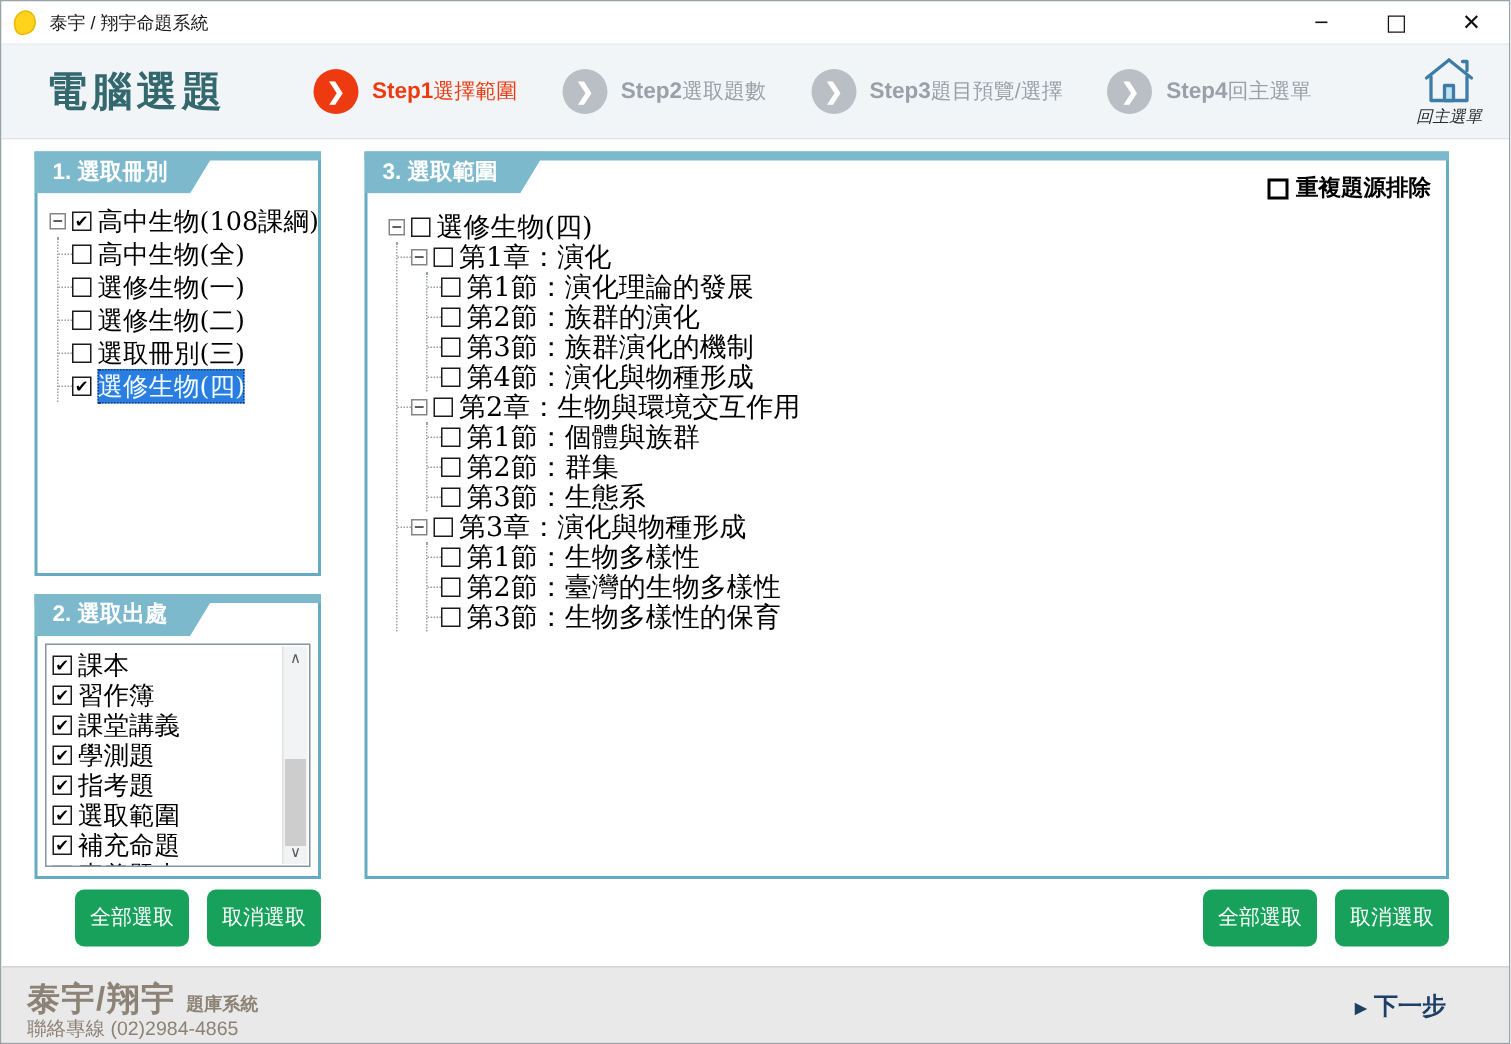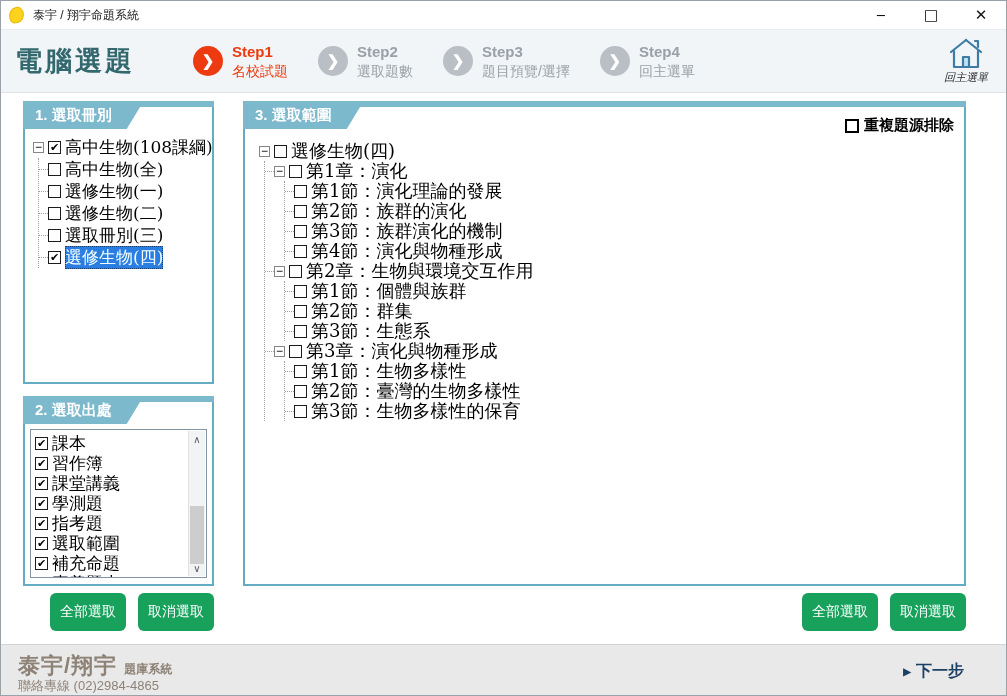--- a/index.html
+++ b/index.html
@@ -21,27 +21,27 @@
   .win-btn { width:50px; height:28px; border:none; background:transparent; cursor:pointer;
              display:flex; align-items:center; justify-content:center; font-size:13px; color:#111;
              font-family:"DejaVu Sans", sans-serif; }
   .win-btn .glyph { line-height:1; }
   .win-btn.max .glyph { font-size:15px; }
   .win-btn.close .glyph { font-size:15px; }
 
   
   .header { height:64px; background:#f1f5f7; border-top:1px solid #e9edef; border-bottom:1px solid #dee4e7;
             display:flex; align-items:center; padding:0 14px; position:relative; }
-  .page-title { font-size:27px; font-weight:bold; color:var(--header-title,#34686f); letter-spacing:3px; }
+  .page-title { font-size:27px; font-weight:bold; color:var(--header-title,#34686f); letter-spacing:3px;margin-left:16px; }
   .steps { display:flex; align-items:center; margin-left:58px; gap:30px; }
   .step { display:flex; align-items:center; gap:9px; cursor:pointer; }
   .step-circle { width:30px; height:30px; border-radius:50%; background:var(--step-inactive,#b9bfc5);
                  color:#fff; display:flex; align-items:center; justify-content:center;
                  font-size:15px; font-weight:bold; flex:none; }
-  .step-texts { display:flex; flex-direction:column; line-height:1.3; }
+  .step-texts { display:flex; flex-direction:row; line-height:1.3; }
   .step-name { font-size:15px; font-weight:bold; color:#99a0a7; }
   .step-sub  { font-size:14px; color:#99a0a7; }
   .step.active .step-circle { background:var(--step-active,#ed3a10); }
   .step.active .step-name, .step.active .step-sub { color:var(--step-active,#ed3a10); }
 
   .home { position:absolute; right:10px; top:7px; width:60px; text-align:center; cursor:pointer; }
   .home svg { display:block; margin:0 auto 1px; }
   .home-label { font-size:11px; color:#2b2b2b;font-style:italic; }
 
   
@@ -136,21 +136,21 @@
     </div>
   </div>
 
   <div class="header">
     <div class="page-title">電腦選題</div>
     <div class="steps">
       <div class="step active">
         <span class="step-circle">❯</span>
         <span class="step-texts">
           <span class="step-name">Step1</span>
-          <span class="step-sub">名校試題</span>
+          <span class="step-sub">選擇範圍</span>
         </span>
       </div>
       <div class="step">
         <span class="step-circle">❯</span>
         <span class="step-texts">
           <span class="step-name">Step2</span>
           <span class="step-sub">選取題數</span>
         </span>
       </div>
       <div class="step">

